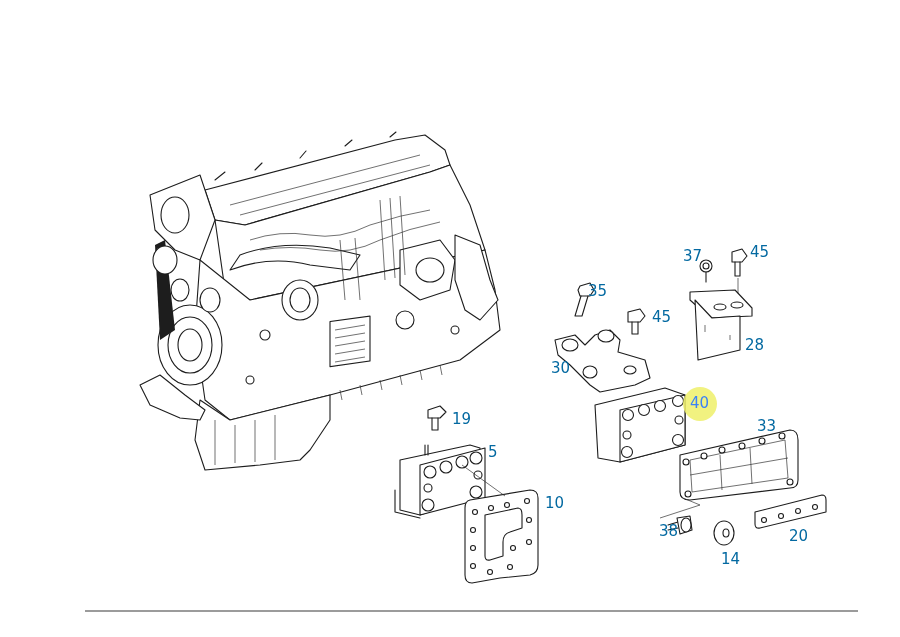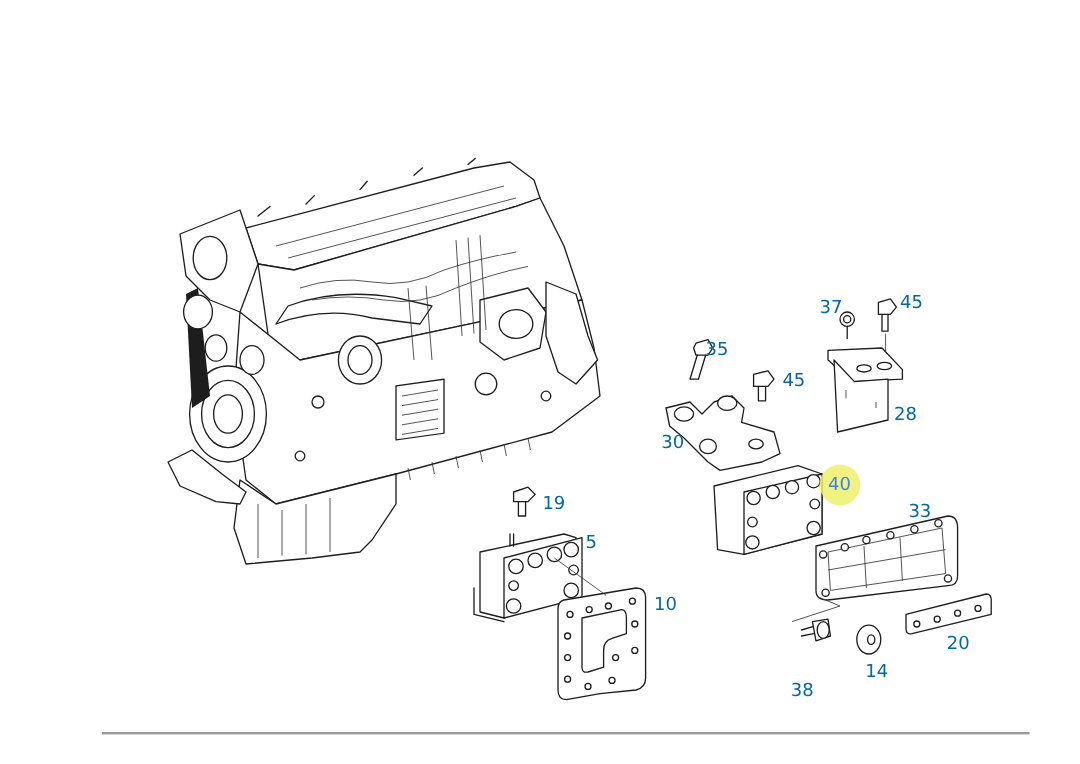--- a/index.html
+++ b/index.html
@@ -200,18 +200,18 @@
   <span class="callout" style="left:488px;top:445px;">5</span>
   <span class="callout" style="left:545px;top:496px;">10</span>
   <span class="callout" style="left:556px;top:284px;margin-left:32px;">35</span>
   <span class="callout" style="left:652px;top:310px;">45</span>
   <span class="callout" style="left:551px;top:361px;">30</span>
   <span class="callout" style="left:683px;top:249px;">37</span>
   <span class="callout" style="left:750px;top:245px;">45</span>
   <span class="callout" style="left:745px;top:338px;">28</span>
   <span class="callout hl" style="left:690px;top:396px;">40</span>
   <span class="callout" style="left:724px;top:419px;margin-left:33px;">33</span>
-  <span class="callout" style="left:659px;top:568px;">38</span>
+  <span class="callout" style="left:659px;top:524px;">38</span>
   <span class="callout" style="left:721px;top:552px;">14</span>
   <span class="callout" style="left:789px;top:529px;">20</span>
 
   <div class="divider"></div>
 </div>
 
 </body></html>

